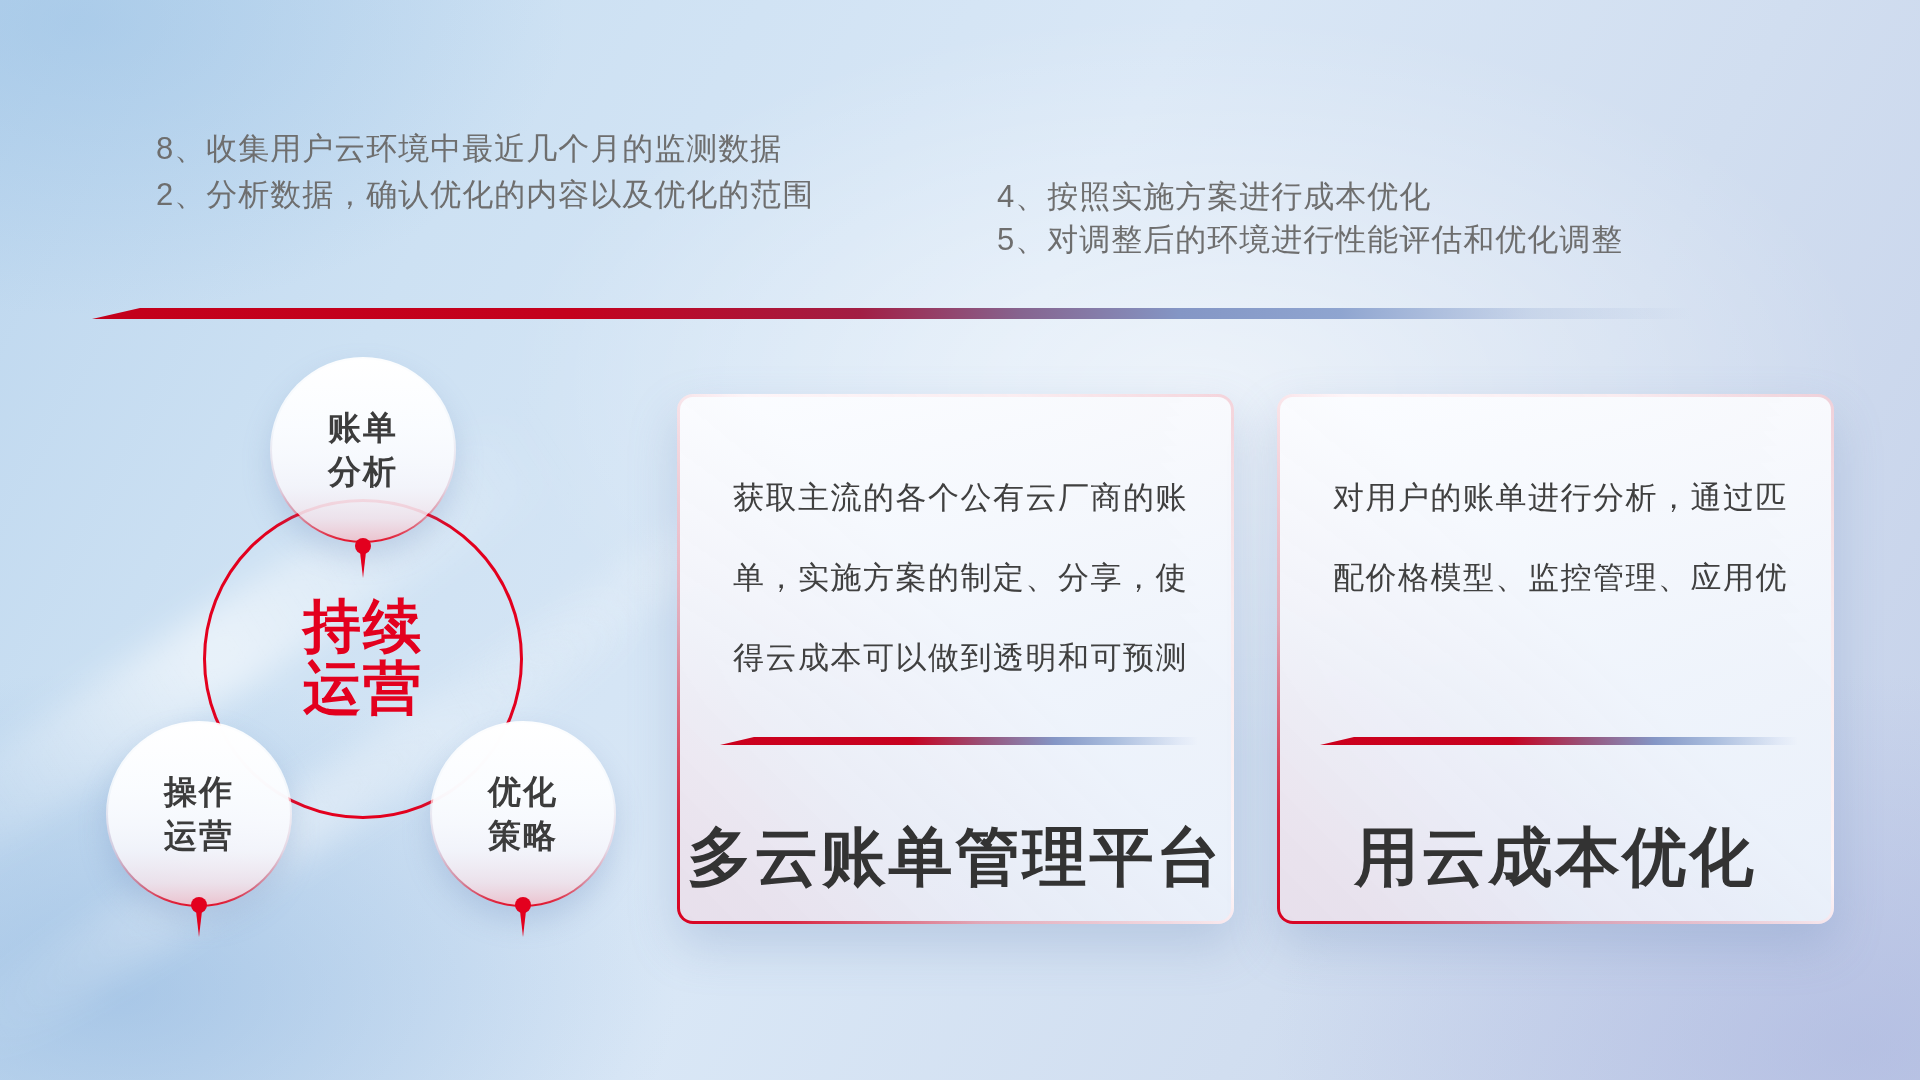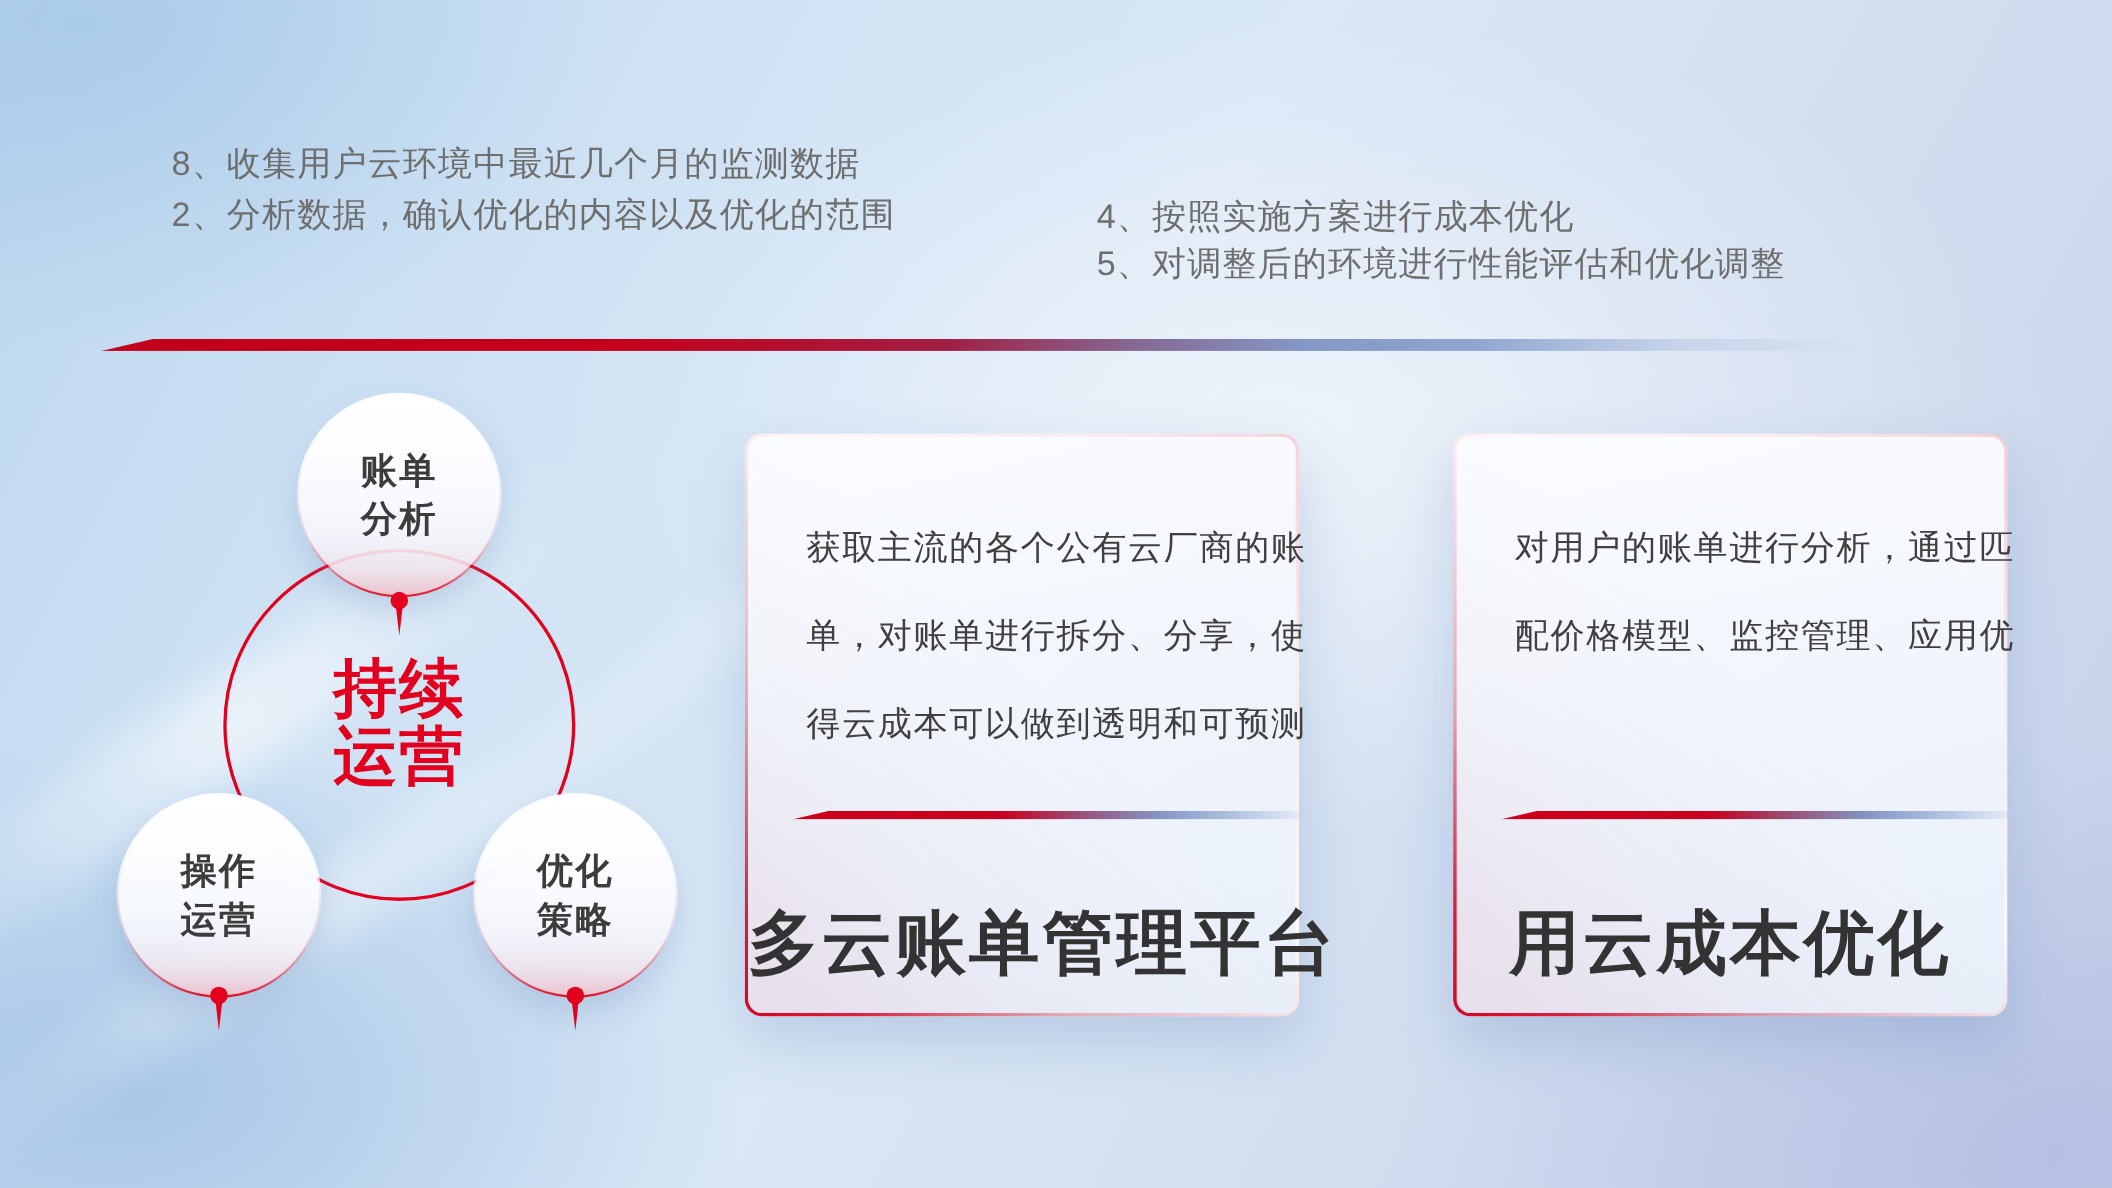--- a/index.html
+++ b/index.html
@@ -51,28 +51,28 @@
   .node-label { font-size:33px; font-weight:600; line-height:44px; color:#3c3c3c; letter-spacing:2px; text-align:left; }
   .pin { position:absolute; width:16px; height:16px; border-radius:50%; background:var(--accent-red,#e3001e); }
   .pin::after { content:""; position:absolute; left:50%; top:14px; transform:translateX(-50%);
     width:0; height:0; border-left:3px solid transparent; border-right:3px solid transparent;
     border-top:26px solid var(--accent-red,#e3001e); }
   .pin-top { left:355px; top:538px; }
   .pin-bl  { left:191px; top:897px; }
   .pin-br  { left:515px; top:897px; }
 
   
-  .card { position:absolute; top:394px; width:504px; height:530px; border-radius:16px;
+  .card { position:absolute; top:394px; width:557px; height:530px; border-radius:16px;
     border:3px solid transparent;
     background:
       linear-gradient(175deg, rgba(250,252,255,0.96) 0%, rgba(238,244,252,0.93) 55%, rgba(231,239,250,0.93) 100%) padding-box,
       linear-gradient(45deg, #d8001f 0%, rgba(216,0,31,0.85) 10%, rgba(235,120,135,0.55) 28%, rgba(255,246,248,0.95) 55%, rgba(252,236,239,0.9) 80%, rgba(245,206,213,0.85) 100%) border-box;
     box-shadow:0 22px 48px rgba(110,140,185,0.28); }
   .card-1 { left:677px; }
-  .card-2 { left:1277px;margin-left:44px; }
+  .card-2 { left:1277px; }
   .card-body { position:absolute; left:53px; top:81px; }
   .card-line { height:40px; line-height:40px; margin-bottom:40px; font-size:31px;
     color:var(--body-text,#404040); letter-spacing:1.5px; white-space:nowrap; }
   .card-divider { position:absolute; left:40px; top:340px; width:478px; height:8px;
     clip-path:polygon(0 100%, 34px 0, 100% 0, 100% 100%);
     background:linear-gradient(90deg,#cc001d 0%,#c70220 40%,#985178 55%,#8496c5 70%,#a8bcdd 82%,rgba(190,205,235,0.25) 96%,rgba(190,205,235,0) 100%); }
   .card-title { position:absolute; left:0; right:0; top:428px; text-align:center;
     font-size:64px; line-height:64px; font-weight:bold; color:var(--title-text,#333333); letter-spacing:3px; white-space:nowrap; }
 </style>
 </head>
@@ -118,21 +118,21 @@
     </div>
 
     <div class="pin pin-top"></div>
     <div class="pin pin-bl"></div>
     <div class="pin pin-br"></div>
   </div>
 
   <div class="card card-1">
     <div class="card-body">
       <div class="card-line">获取主流的各个公有云厂商的账</div>
-      <div class="card-line">单，对账单进行拆分、分享，使</div>
+      <div class="card-line">单，实施方案的制定、分享，使</div>
       <div class="card-line">得云成本可以做到透明和可预测</div>
     </div>
     <div class="card-divider"></div>
     <div class="card-title">多云账单管理平台</div>
   </div>
 
   <div class="card card-2">
     <div class="card-body">
       <div class="card-line">对用户的账单进行分析，通过匹</div>
       <div class="card-line">配价格模型、监控管理、应用优</div>

